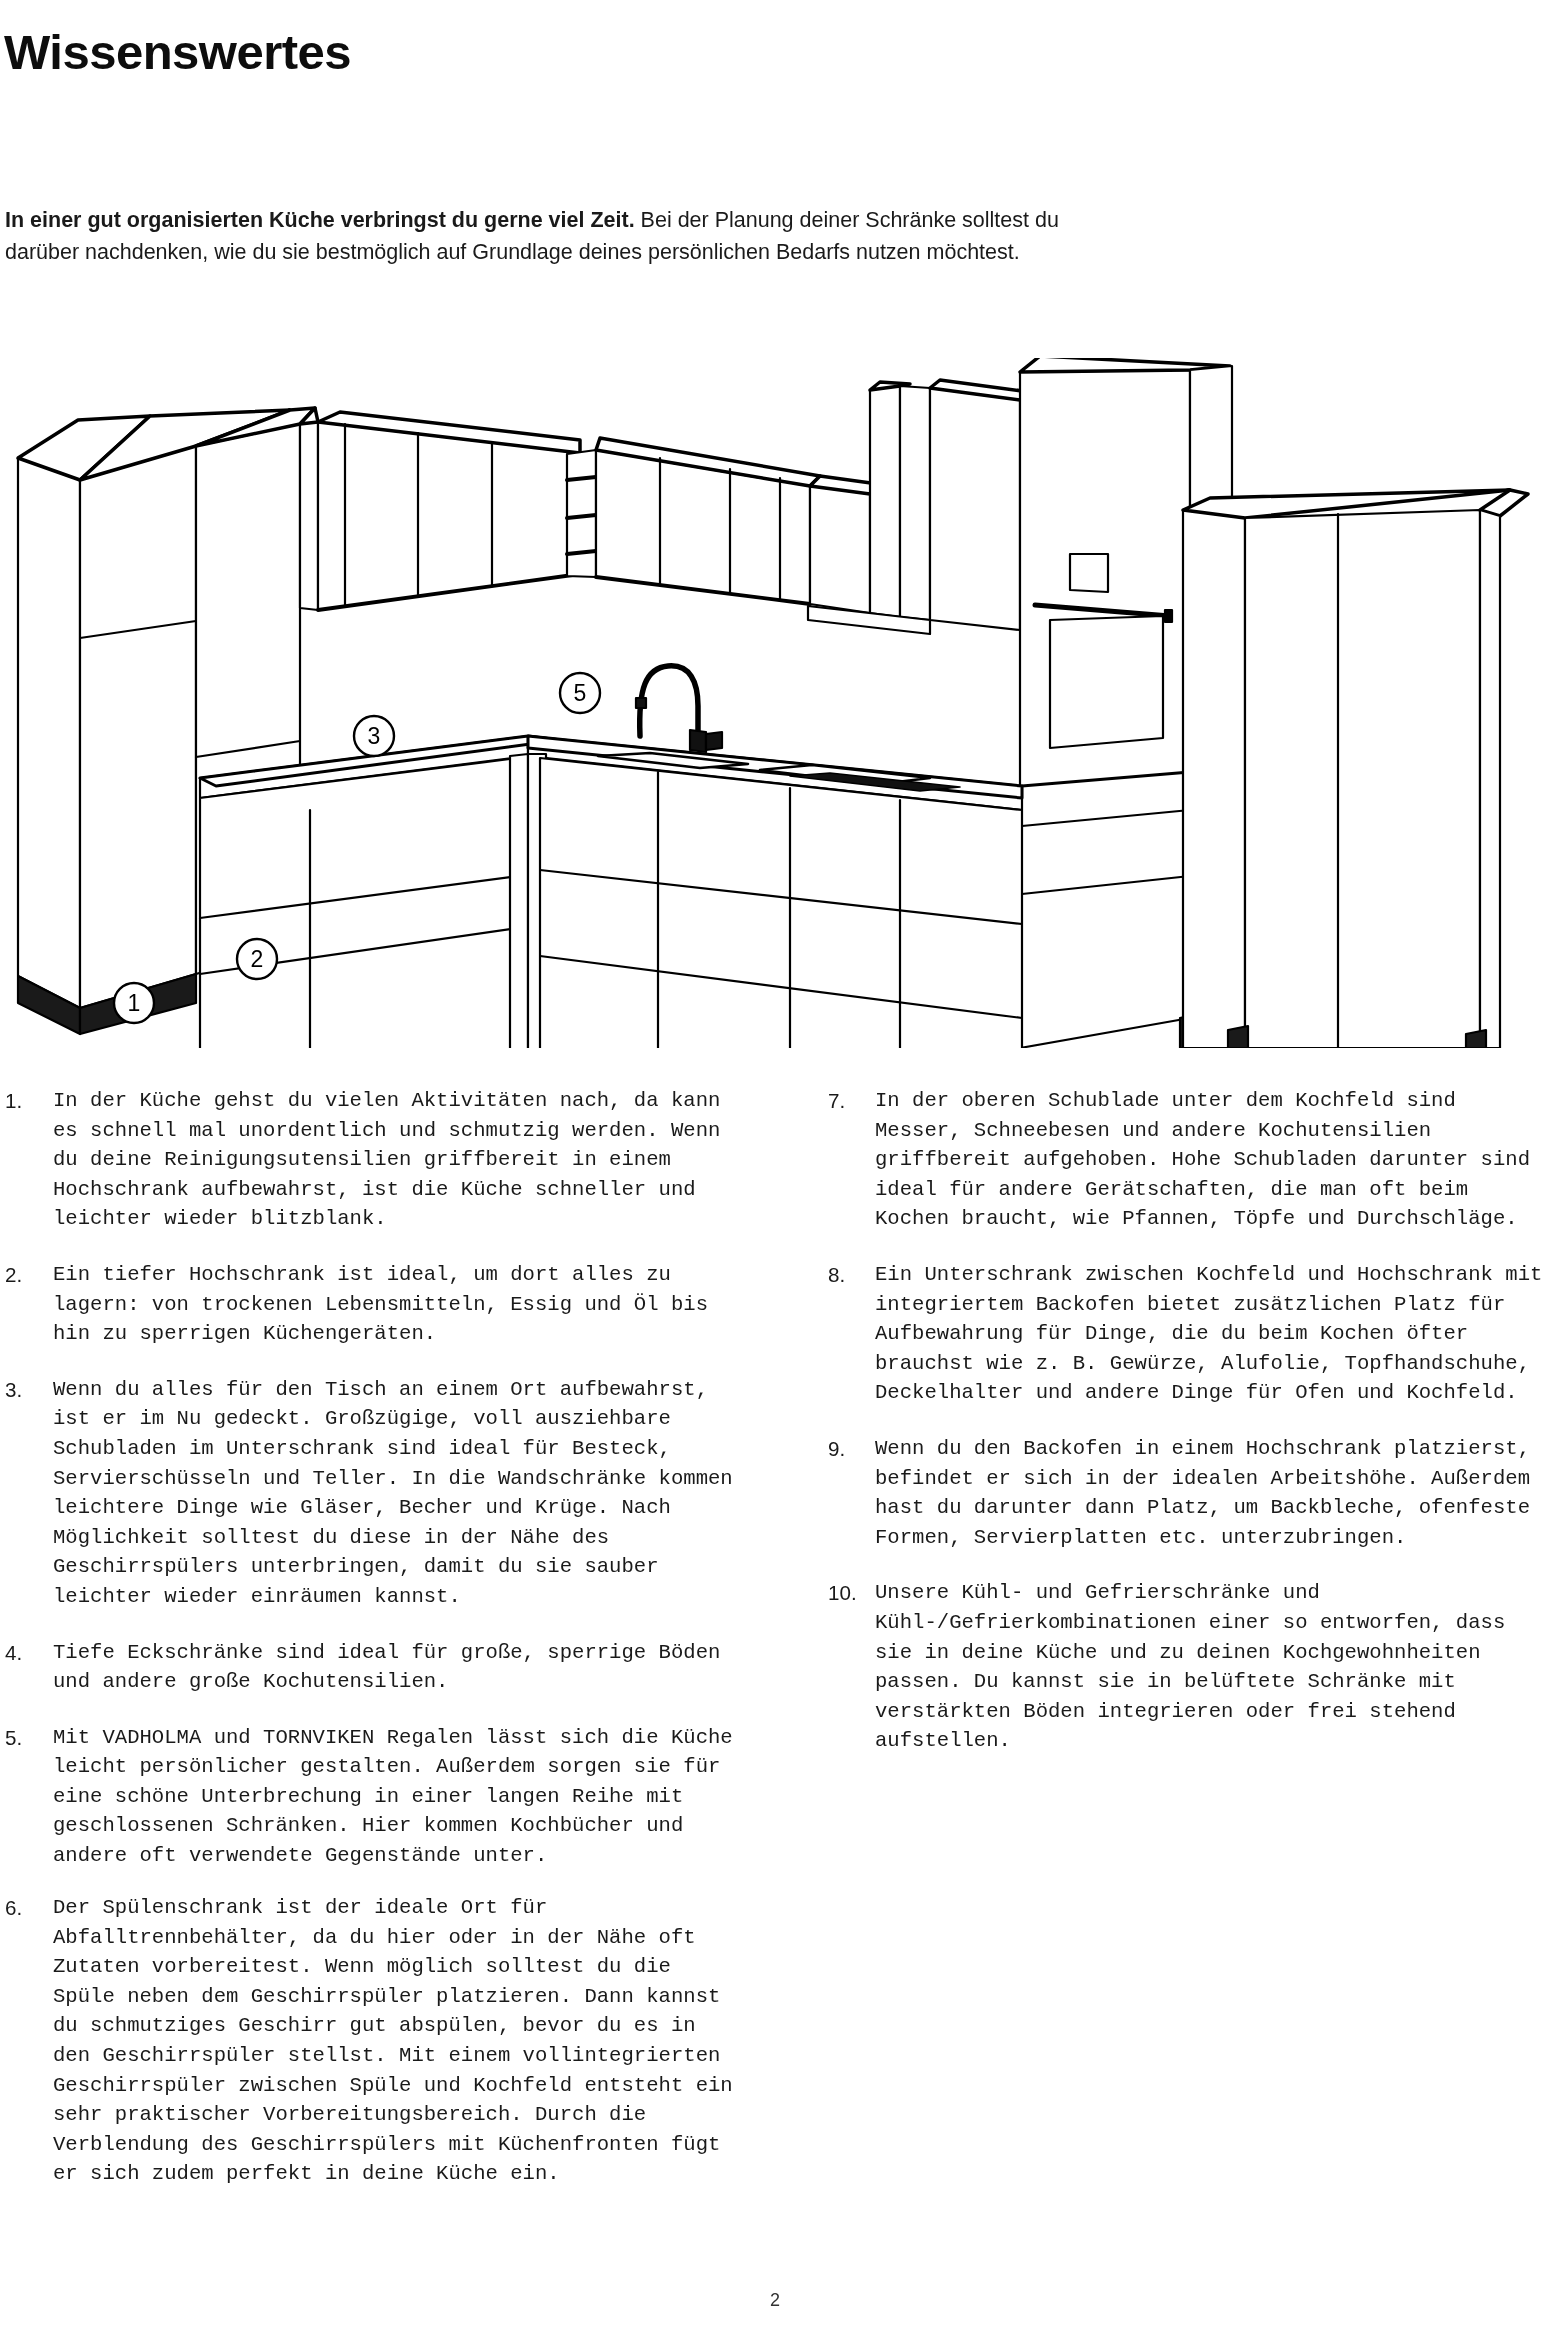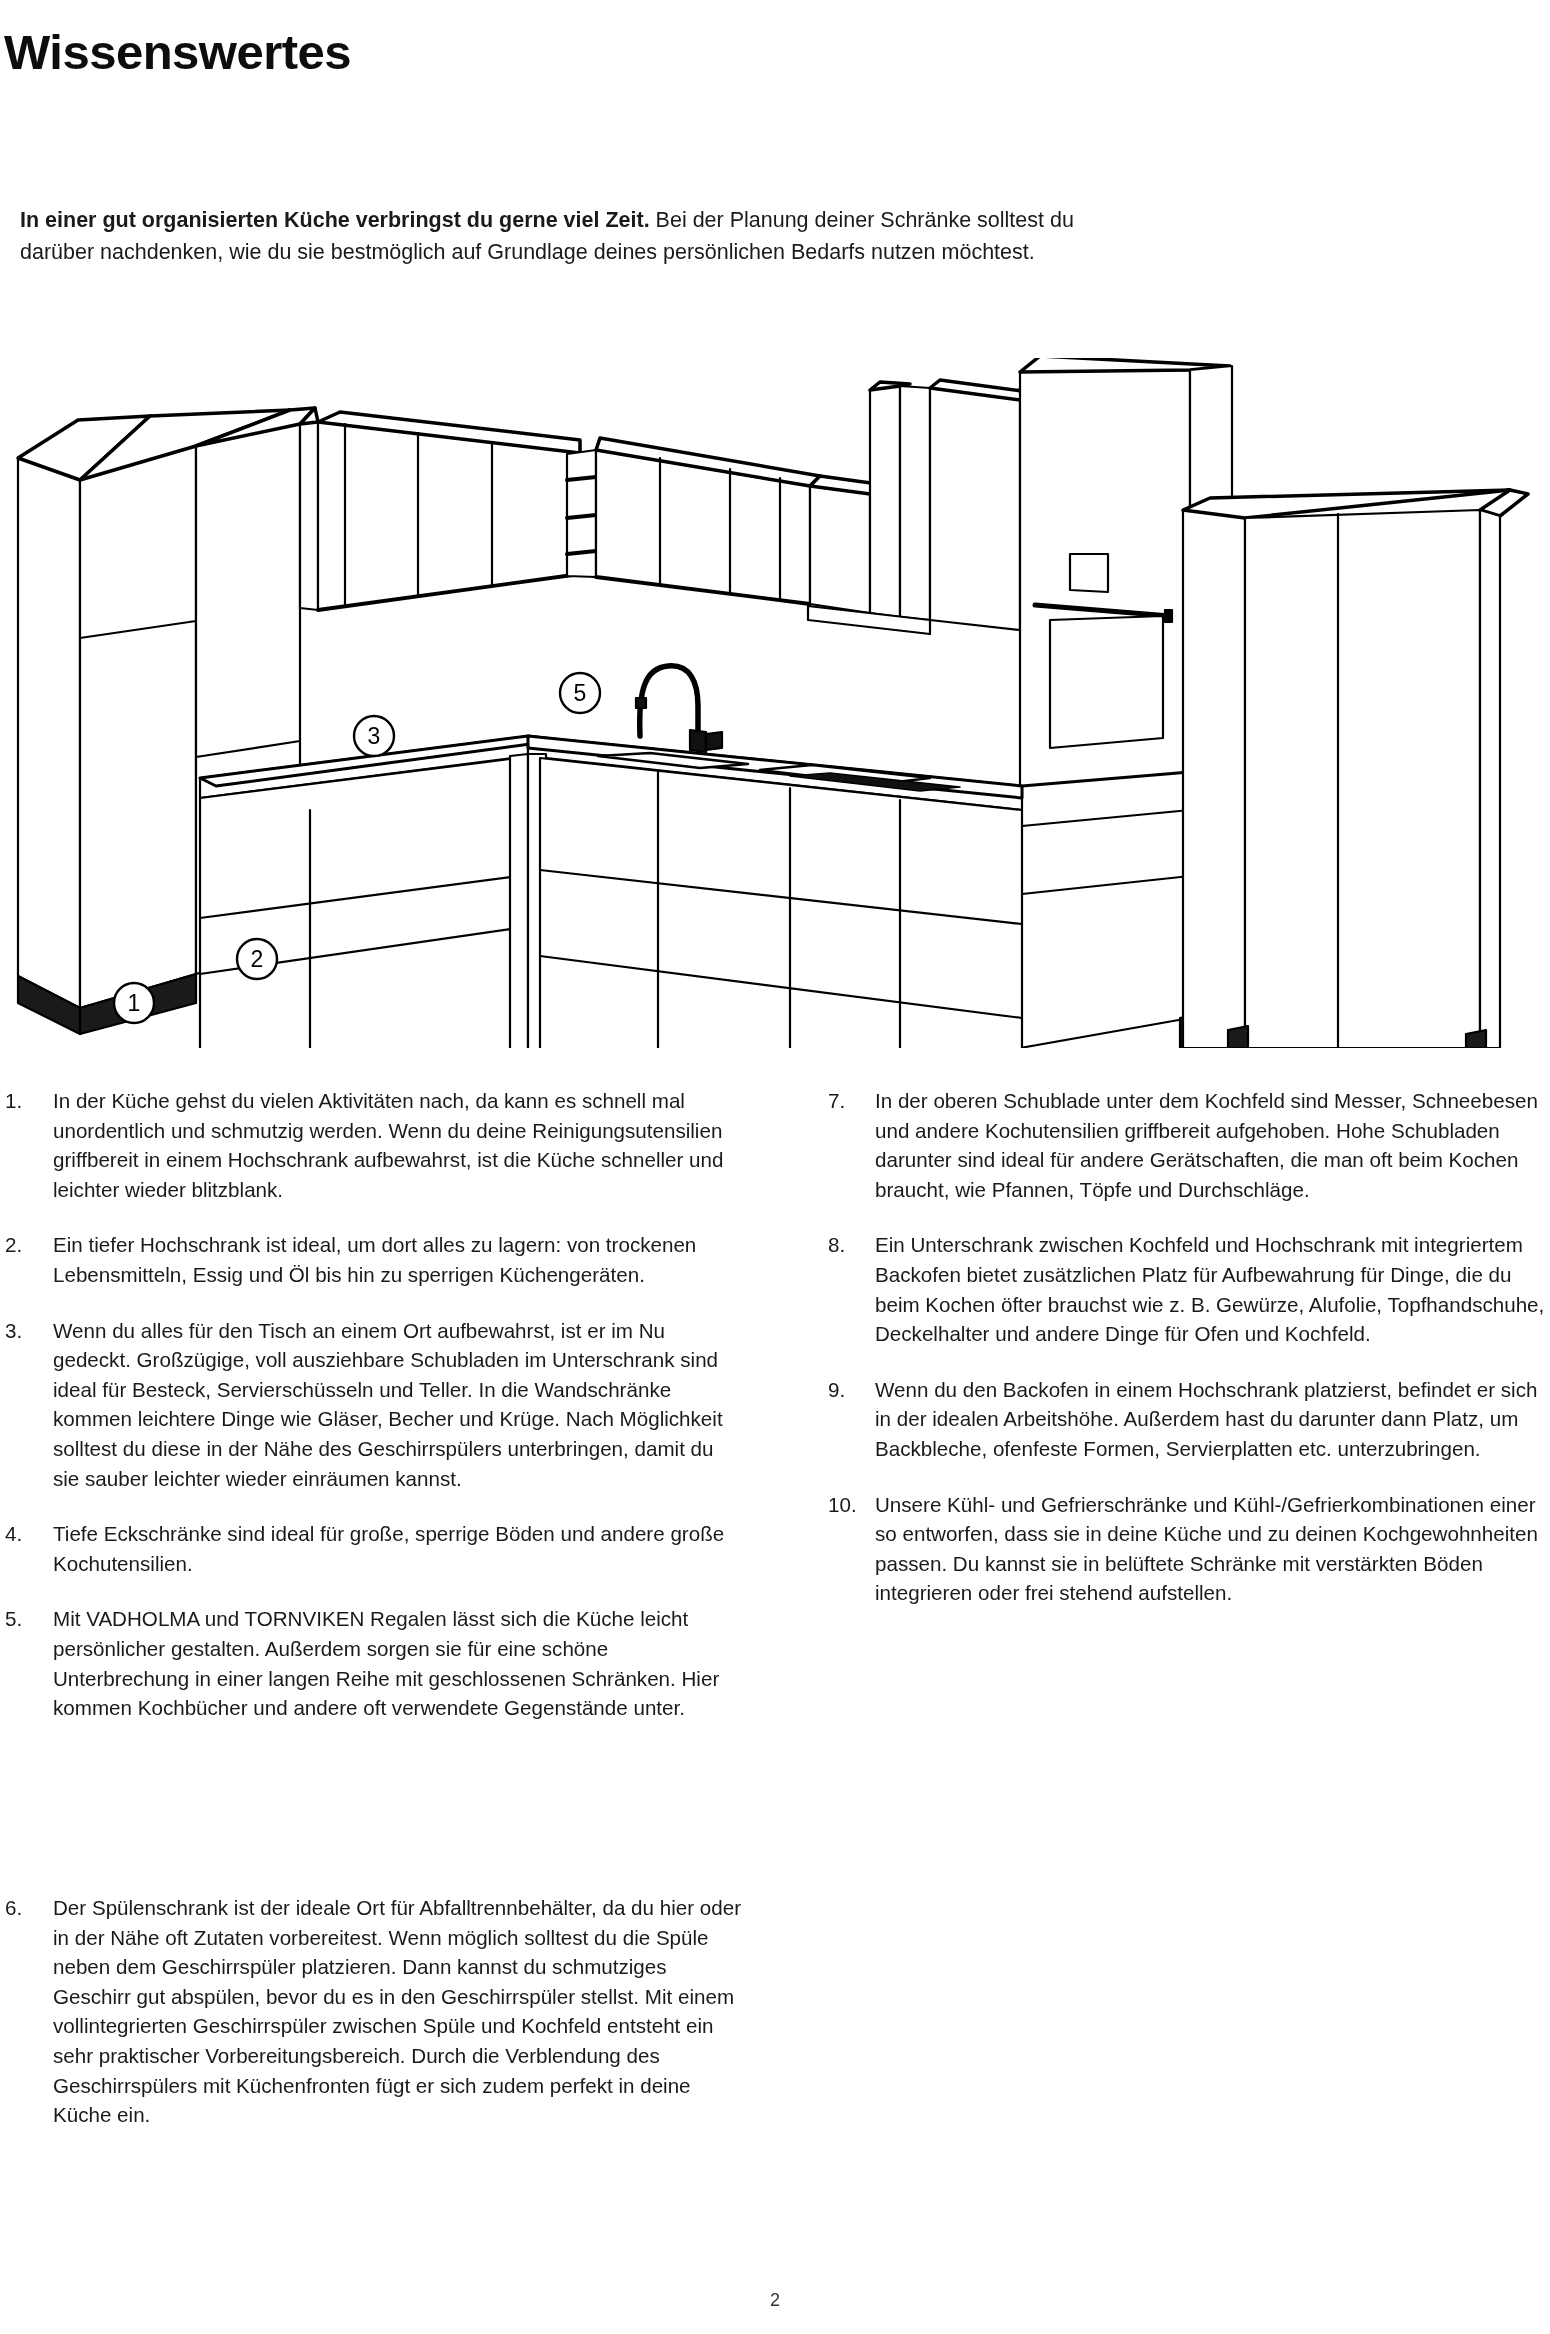--- a/index.html
+++ b/index.html
@@ -30,21 +30,21 @@
     font-size: 49px;
     font-weight: bold;
     letter-spacing: -0.5px;
     line-height: 1.05;
     color: #0d0d0d;
   }
 
   
   .intro {
     position: absolute;
-    left: 20px;
+    left: 5px;
     top: 182px;
     width: 1065px;
     font-size: 21.5px;
     line-height: 32px;
     color: #1a1a1a;
   }
   .intro .lead {
     font-weight: bold;
   }
 
@@ -96,20 +96,21 @@
     left: 0;
     top: 0;
     width: 42px;
     text-align: left;
     font-size: 20.6px;
     line-height: 29.6px;
     color: #1a1a1a;
   }
   .li .body {
     display: block;
+    font-family: Liberation Mono, monospace;
   }
 
   
   .col-right .li { padding-left: 47px; }
 
   
   .page-number {
     position: absolute;
     left: 0;
     right: 0;

